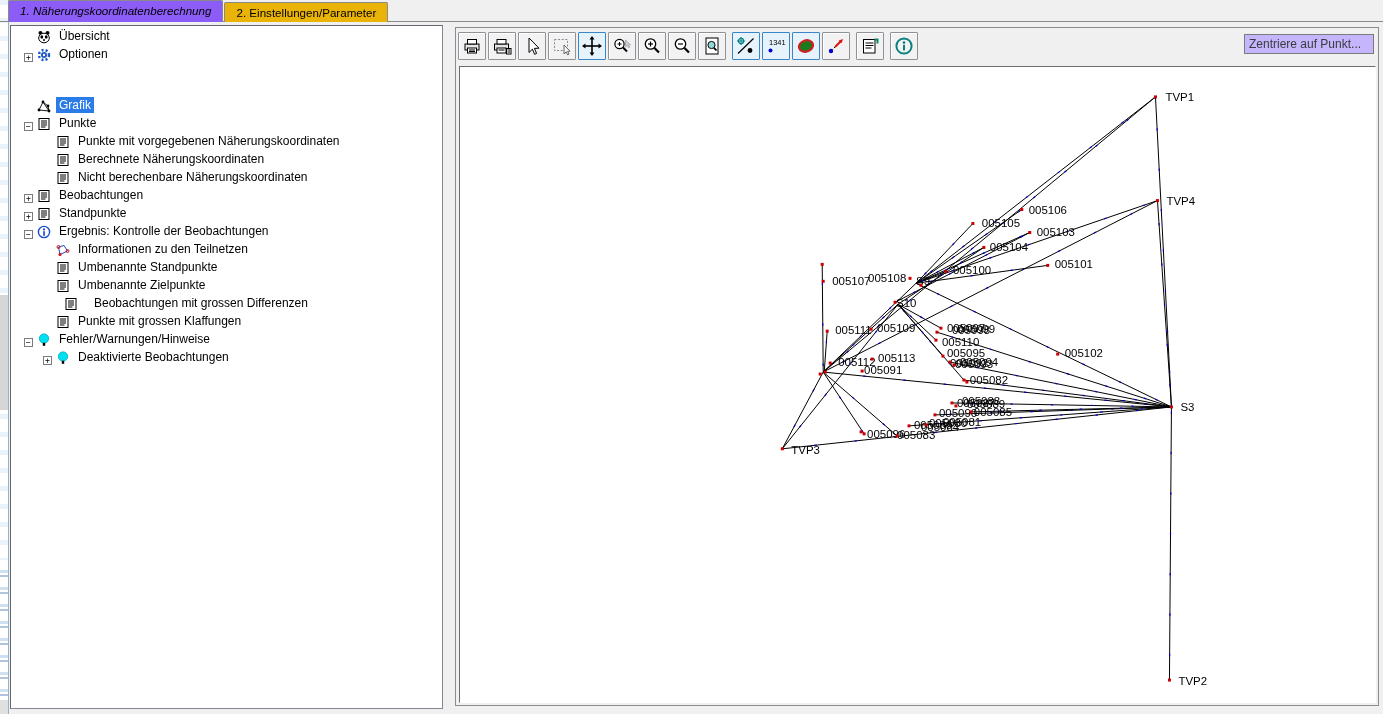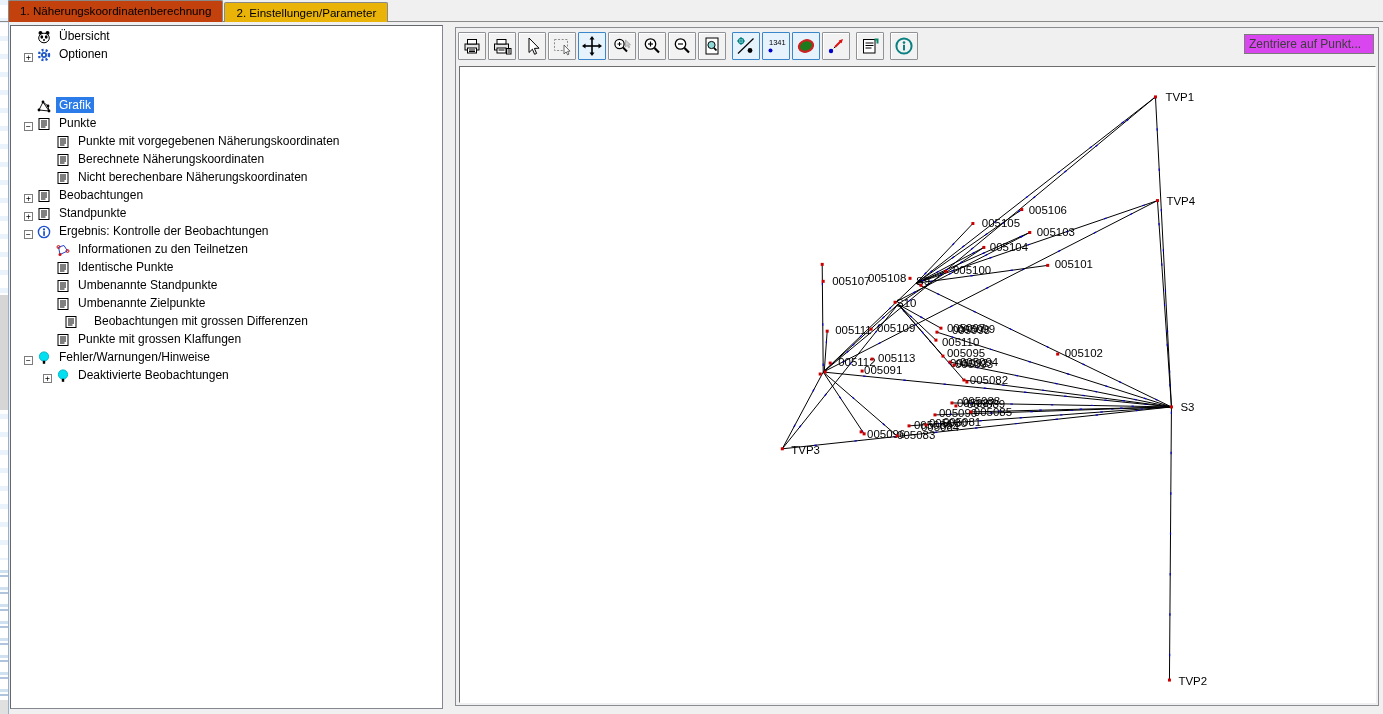--- a/index.html
+++ b/index.html
@@ -22,21 +22,21 @@
   #edge-strip .bot{position:absolute;left:0;top:700px;width:8px;height:14px;background:#e0e0e0;}
 
   
   .tabs{position:absolute;left:8px;top:0;height:22px;display:flex;align-items:flex-end;z-index:5;}
   .tab{
     box-sizing:border-box;height:20px;padding:3px 11px 0 11px;
     font-size:11.6px;color:#000;background:#eab308;
     border:1px solid #898989;border-bottom:none;border-radius:2px 2px 0 0;
     margin-right:1px;white-space:nowrap;
   }
-  .tab.active{height:22px;background:#c2410c;position:relative;z-index:6;}
+  .tab.active{height:22px;background:#8b5cf6;position:relative;z-index:6;font-style:italic;}
   #tabpage-line{position:absolute;left:0;top:21px;width:1383px;height:1px;background:#898989;z-index:4;}
 
   
   #tree-panel{
     position:absolute;left:10px;top:25px;width:433px;height:684px;
     background:#fff;box-sizing:border-box;
     border:1px solid #828790;
     border-top-color:#63676e;border-left-color:#63676e;
     overflow:hidden;
   }
@@ -62,21 +62,21 @@
     box-sizing:border-box;width:28px;height:28px;margin-right:2px;
     background:#f2f2f2;border:1px solid #8f9296;border-radius:1px;
     box-shadow:inset 1px 1px 0 #ffffff;
     padding:0;display:flex;align-items:center;justify-content:center;cursor:default;
   }
   .tbtn svg{width:22px;height:22px;display:block;}
   .tbtn.on{background:#e6f2fc;border-color:#3a86c8;box-shadow:none;}
   .tbtn.gap{margin-left:4px;}
   #center-field{
     position:absolute;right:4px;top:6px;width:130px;height:20px;
-    box-sizing:border-box;border:1px solid #7b7b7b;background:#d946ef;
+    box-sizing:border-box;border:1px solid #7b7b7b;background:#c4b5fd;
     font:12px "Liberation Sans",sans-serif;padding:1px 4px;color:#333;
   }
   #center-field::placeholder{color:#3c3c3c;opacity:1;}
 
   
   #canvas{
     position:absolute;left:3px;top:38px;width:917px;height:637px;
     background:#fff;box-sizing:border-box;
     border:1px solid;border-color:#6d6d6d #ffffff #ffffff #6d6d6d;
   }
@@ -304,27 +304,20 @@
         <use href="#ic-info"></use>
       </svg>
       <span class="tlabel">Ergebnis: Kontrolle der Beobachtungen</span>
     </div>
     <div class="trow" style="padding-left: 32px;">
       <span class="exp blank"></span>
       <svg class="ticon">
         <use href="#ic-subnet"></use>
       </svg>
       <span class="tlabel">Informationen zu den Teilnetzen</span>
-    </div>
-    <div class="trow" style="padding-left: 32px;">
-      <span class="exp blank"></span>
-      <svg class="ticon">
-        <use href="#ic-list"></use>
-      </svg>
-      <span class="tlabel">Identische Punkte</span>
     </div>
     <div class="trow" style="padding-left: 32px;">
       <span class="exp blank"></span>
       <svg class="ticon">
         <use href="#ic-list"></use>
       </svg>
       <span class="tlabel">Umbenannte Standpunkte</span>
     </div>
     <div class="trow" style="padding-left: 32px;">
       <span class="exp blank"></span>

